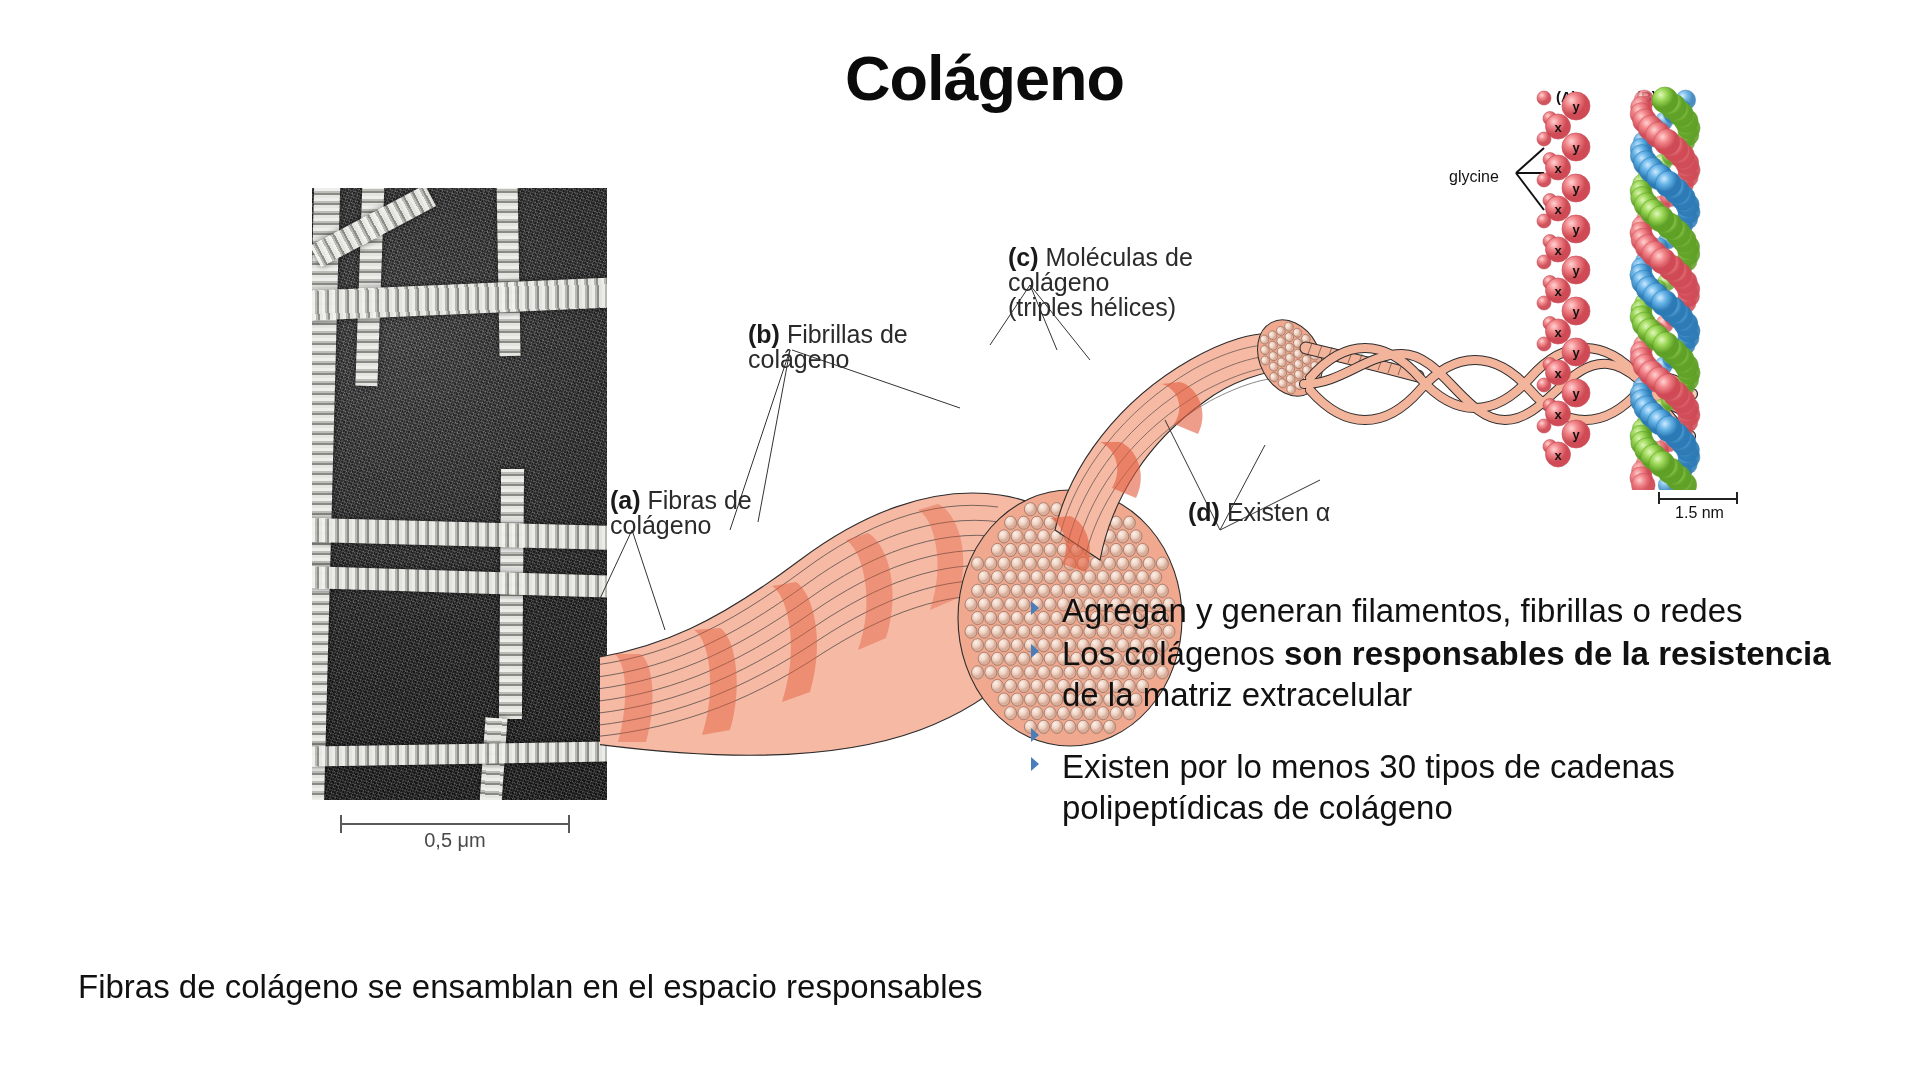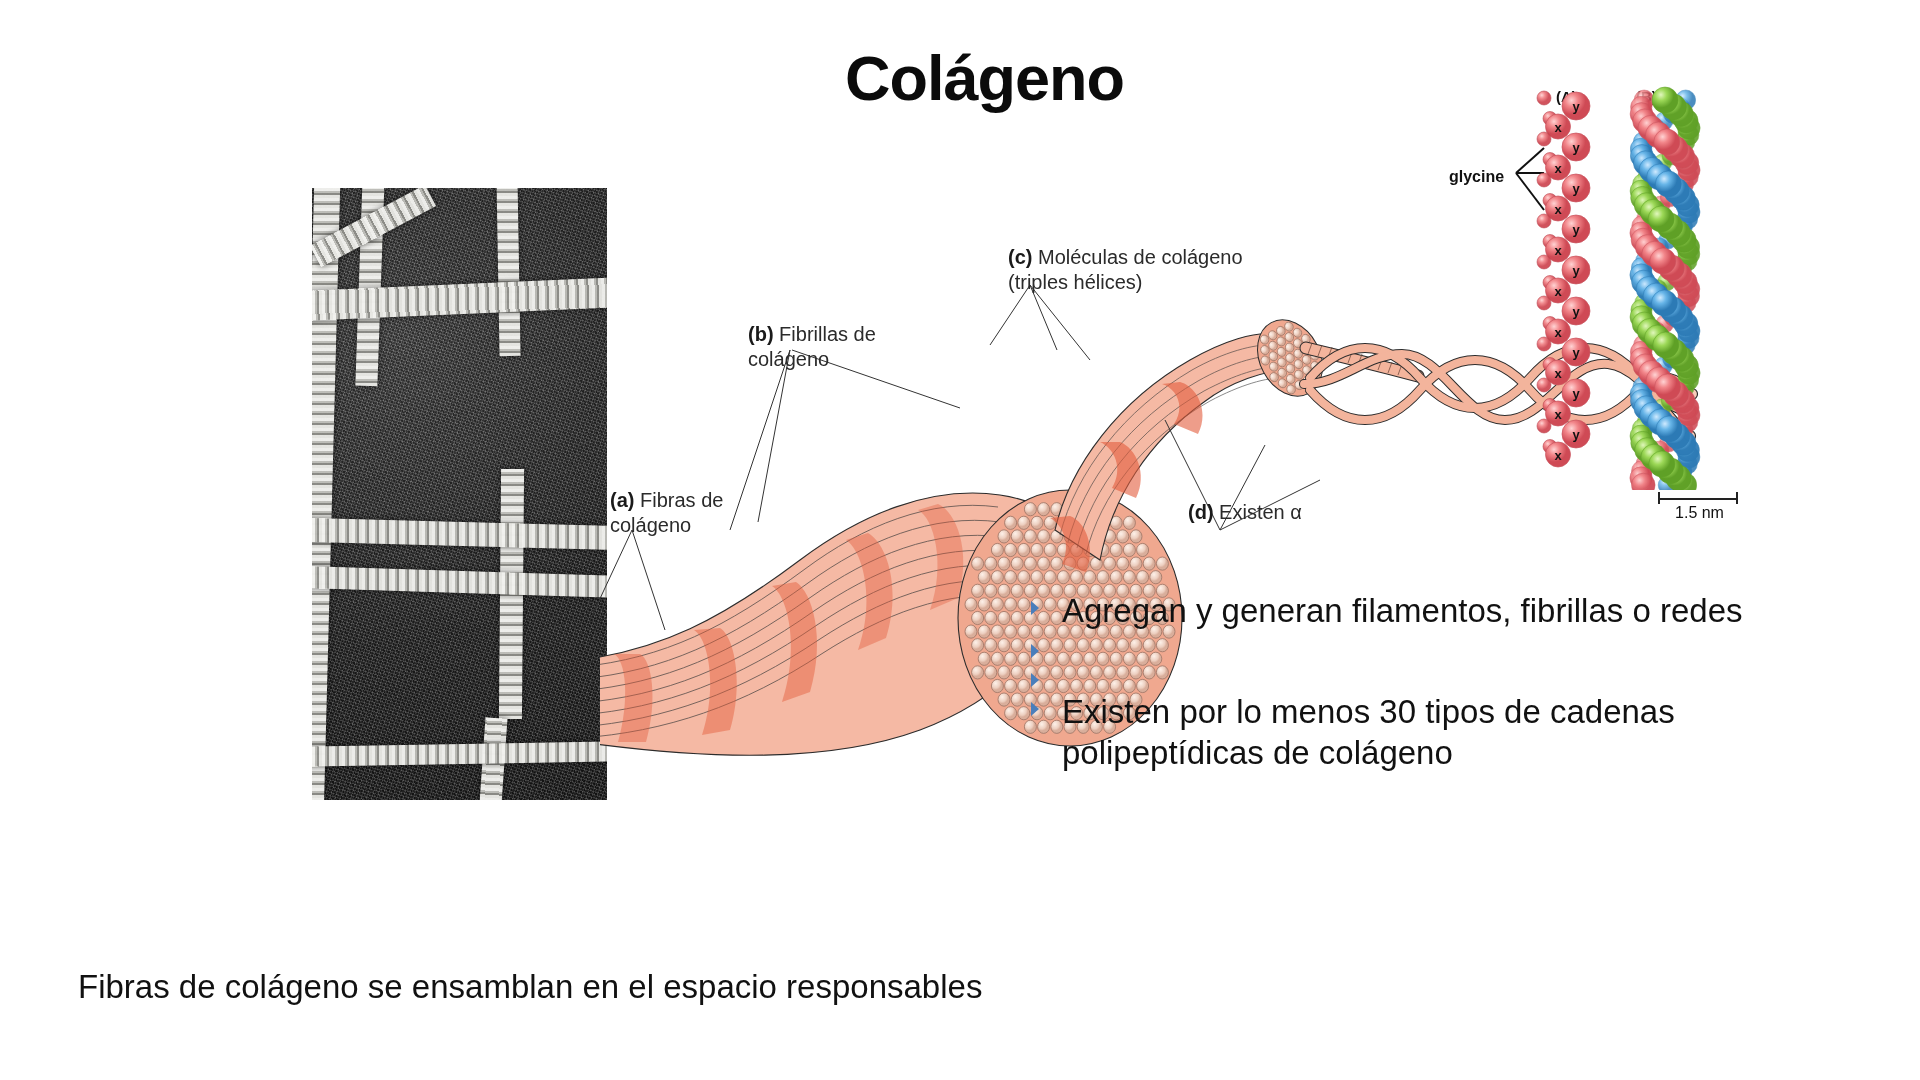--- a/index.html
+++ b/index.html
@@ -53,31 +53,31 @@
   #em-scale .cap{position:absolute;top:0px;width:2px;height:18px;background:#5a5a5a;}
   #em-scale .cap.l{left:10px;}
   #em-scale .cap.r{left:238px;}
   #em-scale .txt{position:absolute;left:0;top:14px;width:250px;text-align:center;
     font-size:20px;color:#4a4a4a;font-family:"Liberation Sans",sans-serif;}
 
   
   #schematic{position:absolute;left:600px;top:230px;width:830px;height:560px;}
   #schematic svg{position:absolute;left:0;top:0;}
 
-  .lbl{position:absolute;color:#2b2b2b;font-size:20px;line-height:25px;
+  .lbl{position:absolute;color:#2b2b2b;font-size:25px;line-height:25px;
        font-family:"Liberation Sans",sans-serif;}
   .lbl b{color:#1a1a1a;font-weight:bold;}
   #lbl-a{left:610px;top:488px;width:200px;}
   #lbl-b{left:748px;top:322px;width:210px;}
   #lbl-c{left:1008px;top:245px;width:280px;}
   #lbl-d{left:1188px;top:500px;width:240px;}
   .mol-tag{position:absolute;font-size:15px;font-weight:bold;color:#111;}
   #tagA{left:1556px;top:88px;}
   #tagB{left:1636px;top:88px;}
-  #glycine-lbl{position:absolute;left:1449px;top:168px;font-size:16px;font-weight:bold;color:#111;}
+  #glycine-lbl{position:absolute;left:1449px;top:168px;font-size:16px;font-weight:normal;color:#111;}
   #nm-scale{position:absolute;left:1652px;top:492px;width:110px;height:38px;}
   #nm-scale .bar{position:absolute;left:6px;top:6px;width:80px;height:2px;background:#222;}
   #nm-scale .cap{position:absolute;top:0;width:2px;height:12px;background:#222;}
   #nm-scale .cap.l{left:6px;} #nm-scale .cap.r{left:84px;}
   #nm-scale .txt{position:absolute;left:0;top:12px;width:95px;text-align:center;
      font-size:16px;font-weight:normal;color:#111;}
 
   
   #bullets{position:absolute;left:1020px;top:590px;width:900px;}
   .bullet{position:relative;display:flex;align-items:flex-start;margin-bottom:2px;}
@@ -116,20 +116,26 @@
       <div class="fiber v" style="left:188px;top:281px;width:23px;height:250px;transform:rotate(0.5deg);"></div>
       <div class="fiber v" style="left:170px;top:530px;width:22px;height:100px;transform:rotate(4deg);"></div>
 
       <div class="fiber" style="left:-10px;top:96px;width:320px;height:30px;transform:rotate(-2.5deg);"></div>
       <div class="fiber" style="left:-10px;top:334px;width:320px;height:24px;transform:rotate(1.5deg);"></div>
       <div class="fiber" style="left:-10px;top:383px;width:320px;height:22px;transform:rotate(1.8deg);"></div>
       <div class="fiber" style="left:-10px;top:556px;width:320px;height:20px;transform:rotate(-1deg);"></div>
 
       <div class="fiber" style="left:-4px;top:26px;width:130px;height:24px;transform:rotate(-28deg);"></div>
     </div>
+  </div>
+  <div id="em-scale">
+    <div class="bar"></div>
+    <div class="cap l"></div>
+    <div class="cap r"></div>
+    <div class="txt">0,5 μm</div>
   </div>
 
   <div id="schematic">
     <svg width="830" height="560" viewBox="0 0 830 560">
       <defs>
         <linearGradient id="fibGrad" x1="0" y1="0" x2="0" y2="1">
           <stop offset="0%" stop-color="#f7c7b6"></stop>
           <stop offset="45%" stop-color="#ee7a55"></stop>
           <stop offset="100%" stop-color="#f4b09a"></stop>
         </linearGradient>
@@ -801,20 +807,23 @@
       <span class="btxt">
         <span>Agregan y generan filamentos, fibrillas o redes</span><b></b><span></span>
       </span>
     </div>
     <div class="bullet">
       <span class="marker">
         <svg width="14" height="18" viewBox="0 0 14 18">
             <path d="M3 2 L11 9 L3 16 Z" fill="#4a7ebb"></path>
           </svg>
       </span>
+      <span class="btxt" style="max-width:800px">
+        <span>Los colágenos </span><b>son responsables de la resistencia</b><span> de la matriz extracelular</span>
+      </span>
     </div>
     <div class="bullet">
       <span class="marker">
         <svg width="14" height="18" viewBox="0 0 14 18">
             <path d="M3 2 L11 9 L3 16 Z" fill="#4a7ebb"></path>
           </svg>
       </span>
     </div>
     <div class="bullet">
       <span class="marker">

